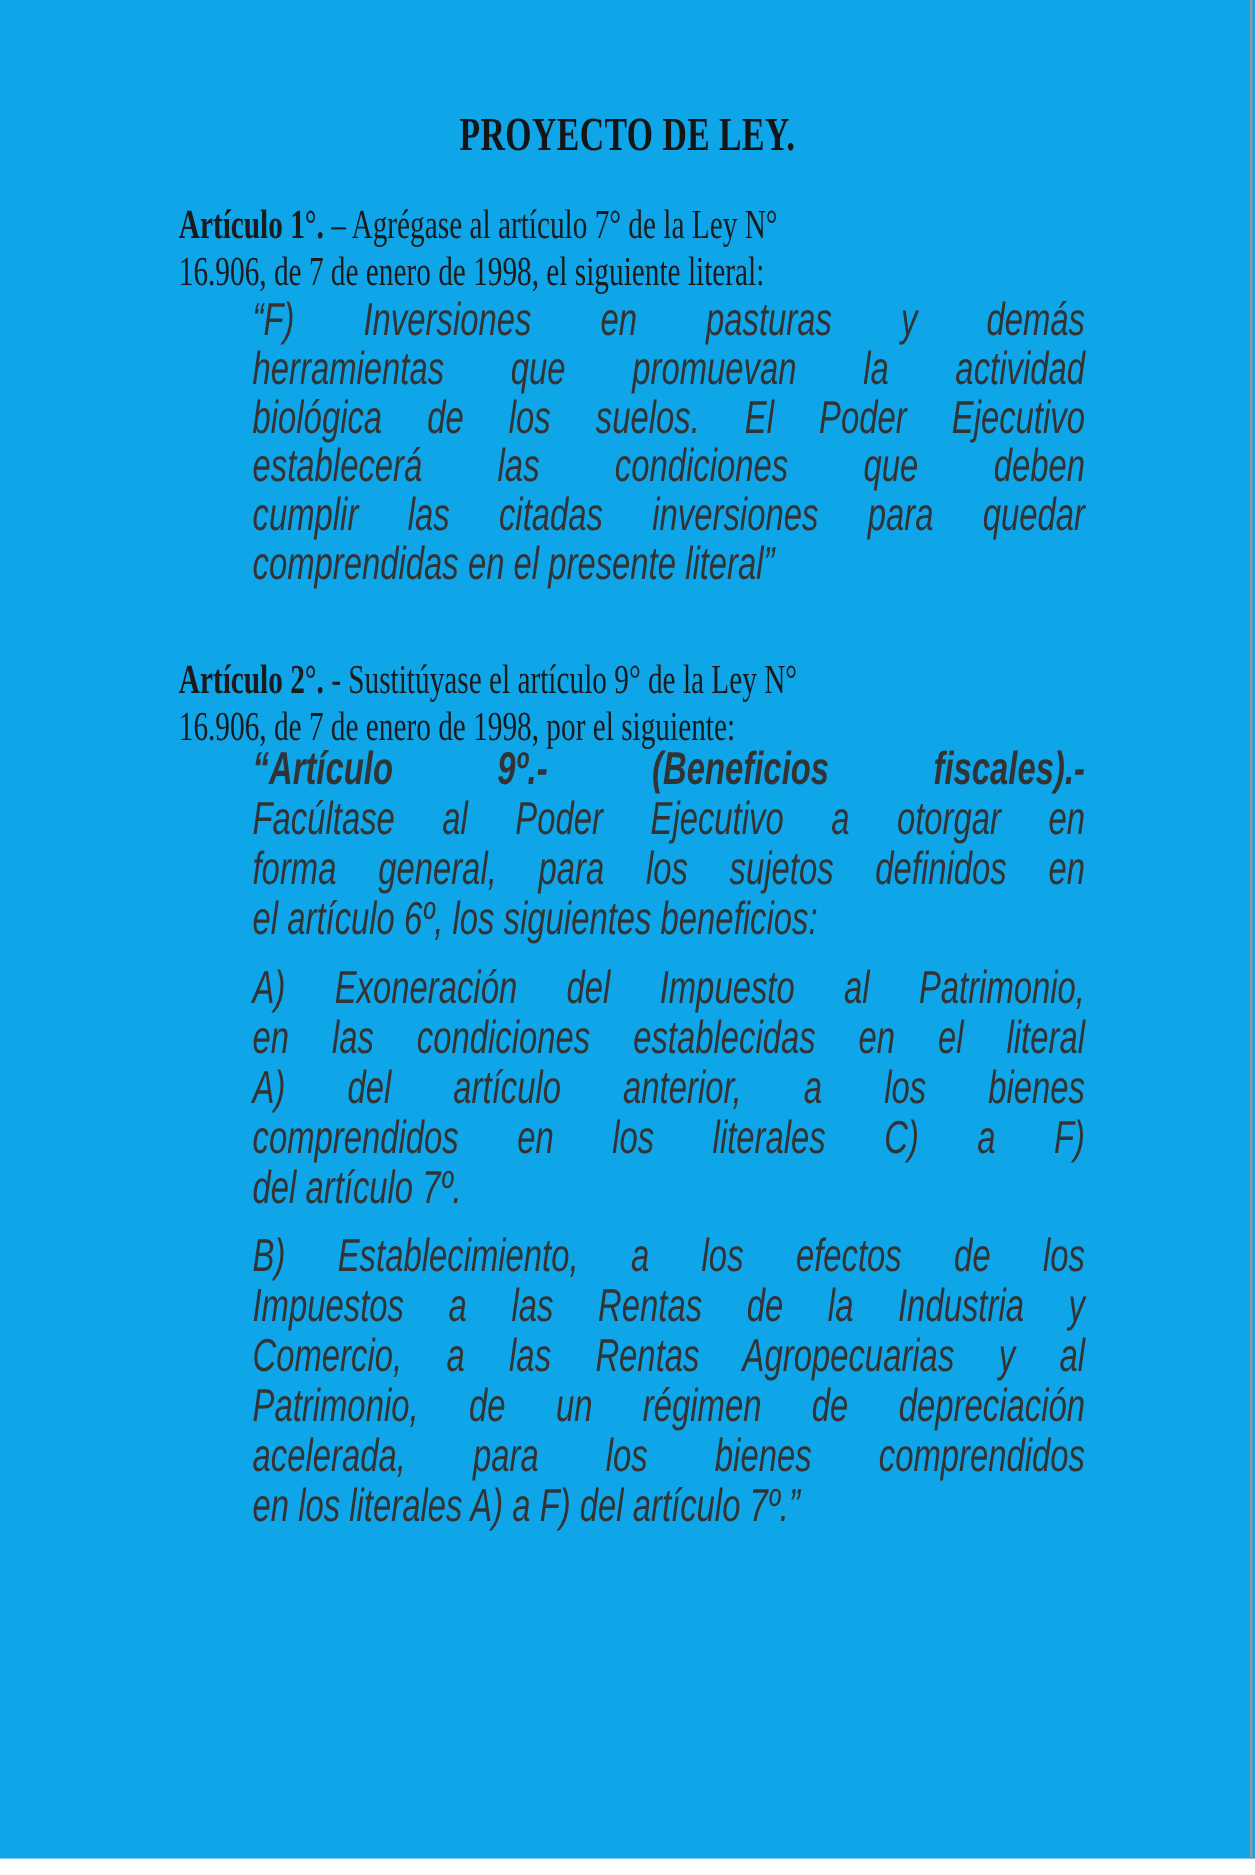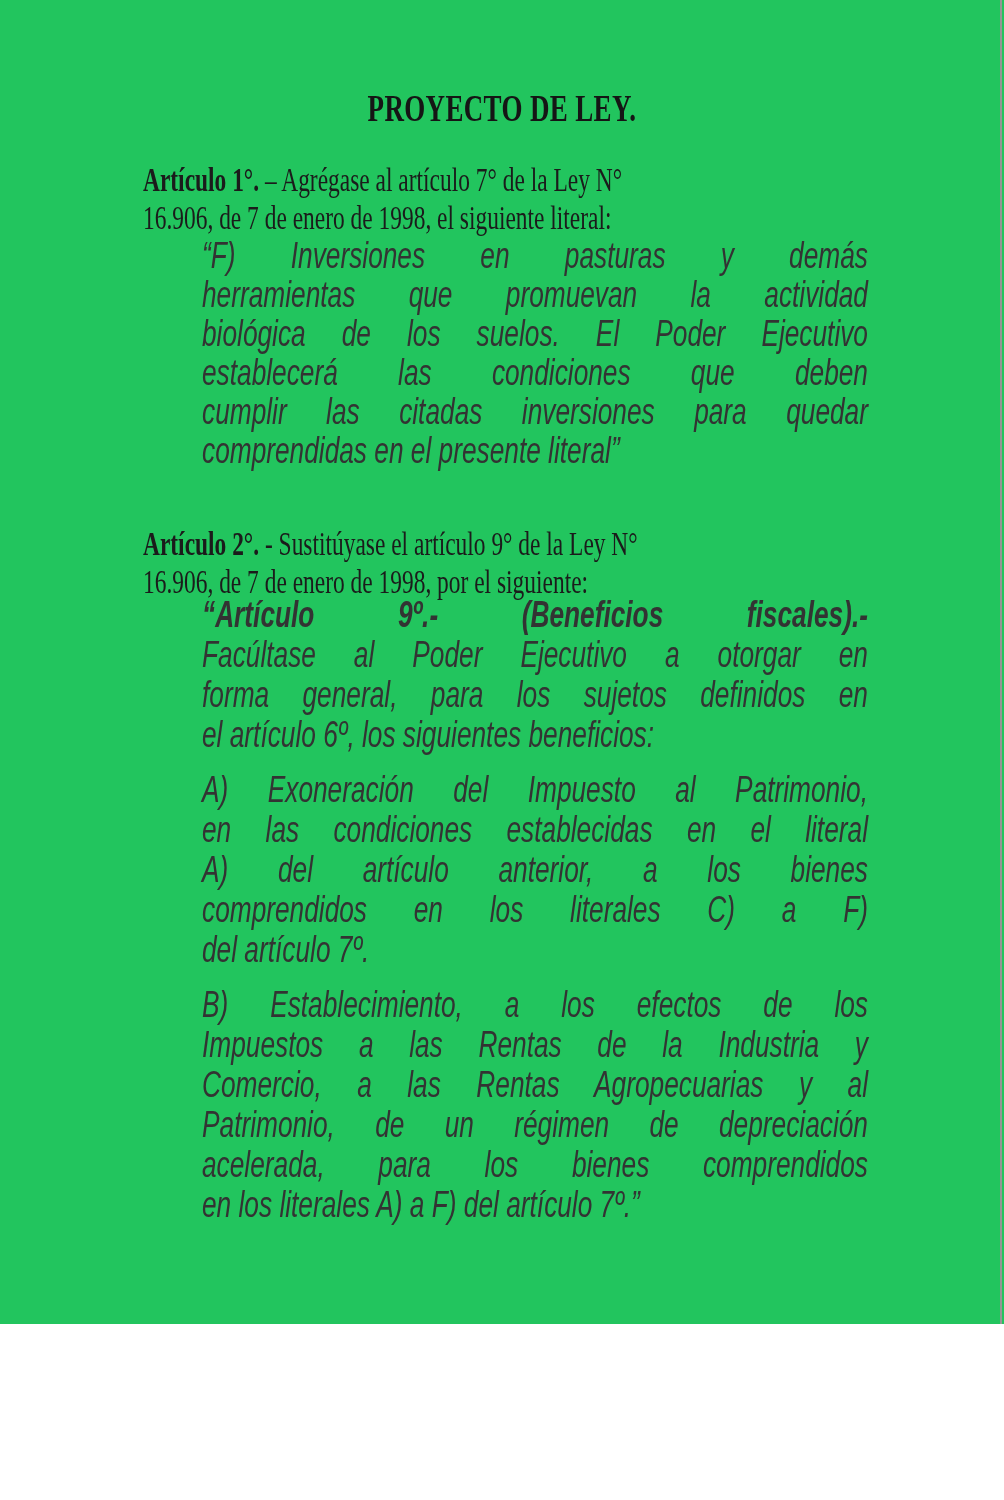--- a/index.html
+++ b/index.html
@@ -1,20 +1,20 @@
 <!DOCTYPE html>
 <html><head>
 <meta charset="utf-8">
 <style>
   html, body { margin: 0; padding: 0; background: #ffffff; }
   .page {
     position: relative;
     width: 1004px;
-    height: 1324px;
-    background: #22c55e;
+    height: 1487px;
+    background: #0ea5e9;
     overflow: hidden;
     font-family: "Liberation Serif", serif;
   }
   
   .sx {
     position: absolute;
     transform: scaleX(0.71);
     transform-origin: 0 0;
   }
   .title {

